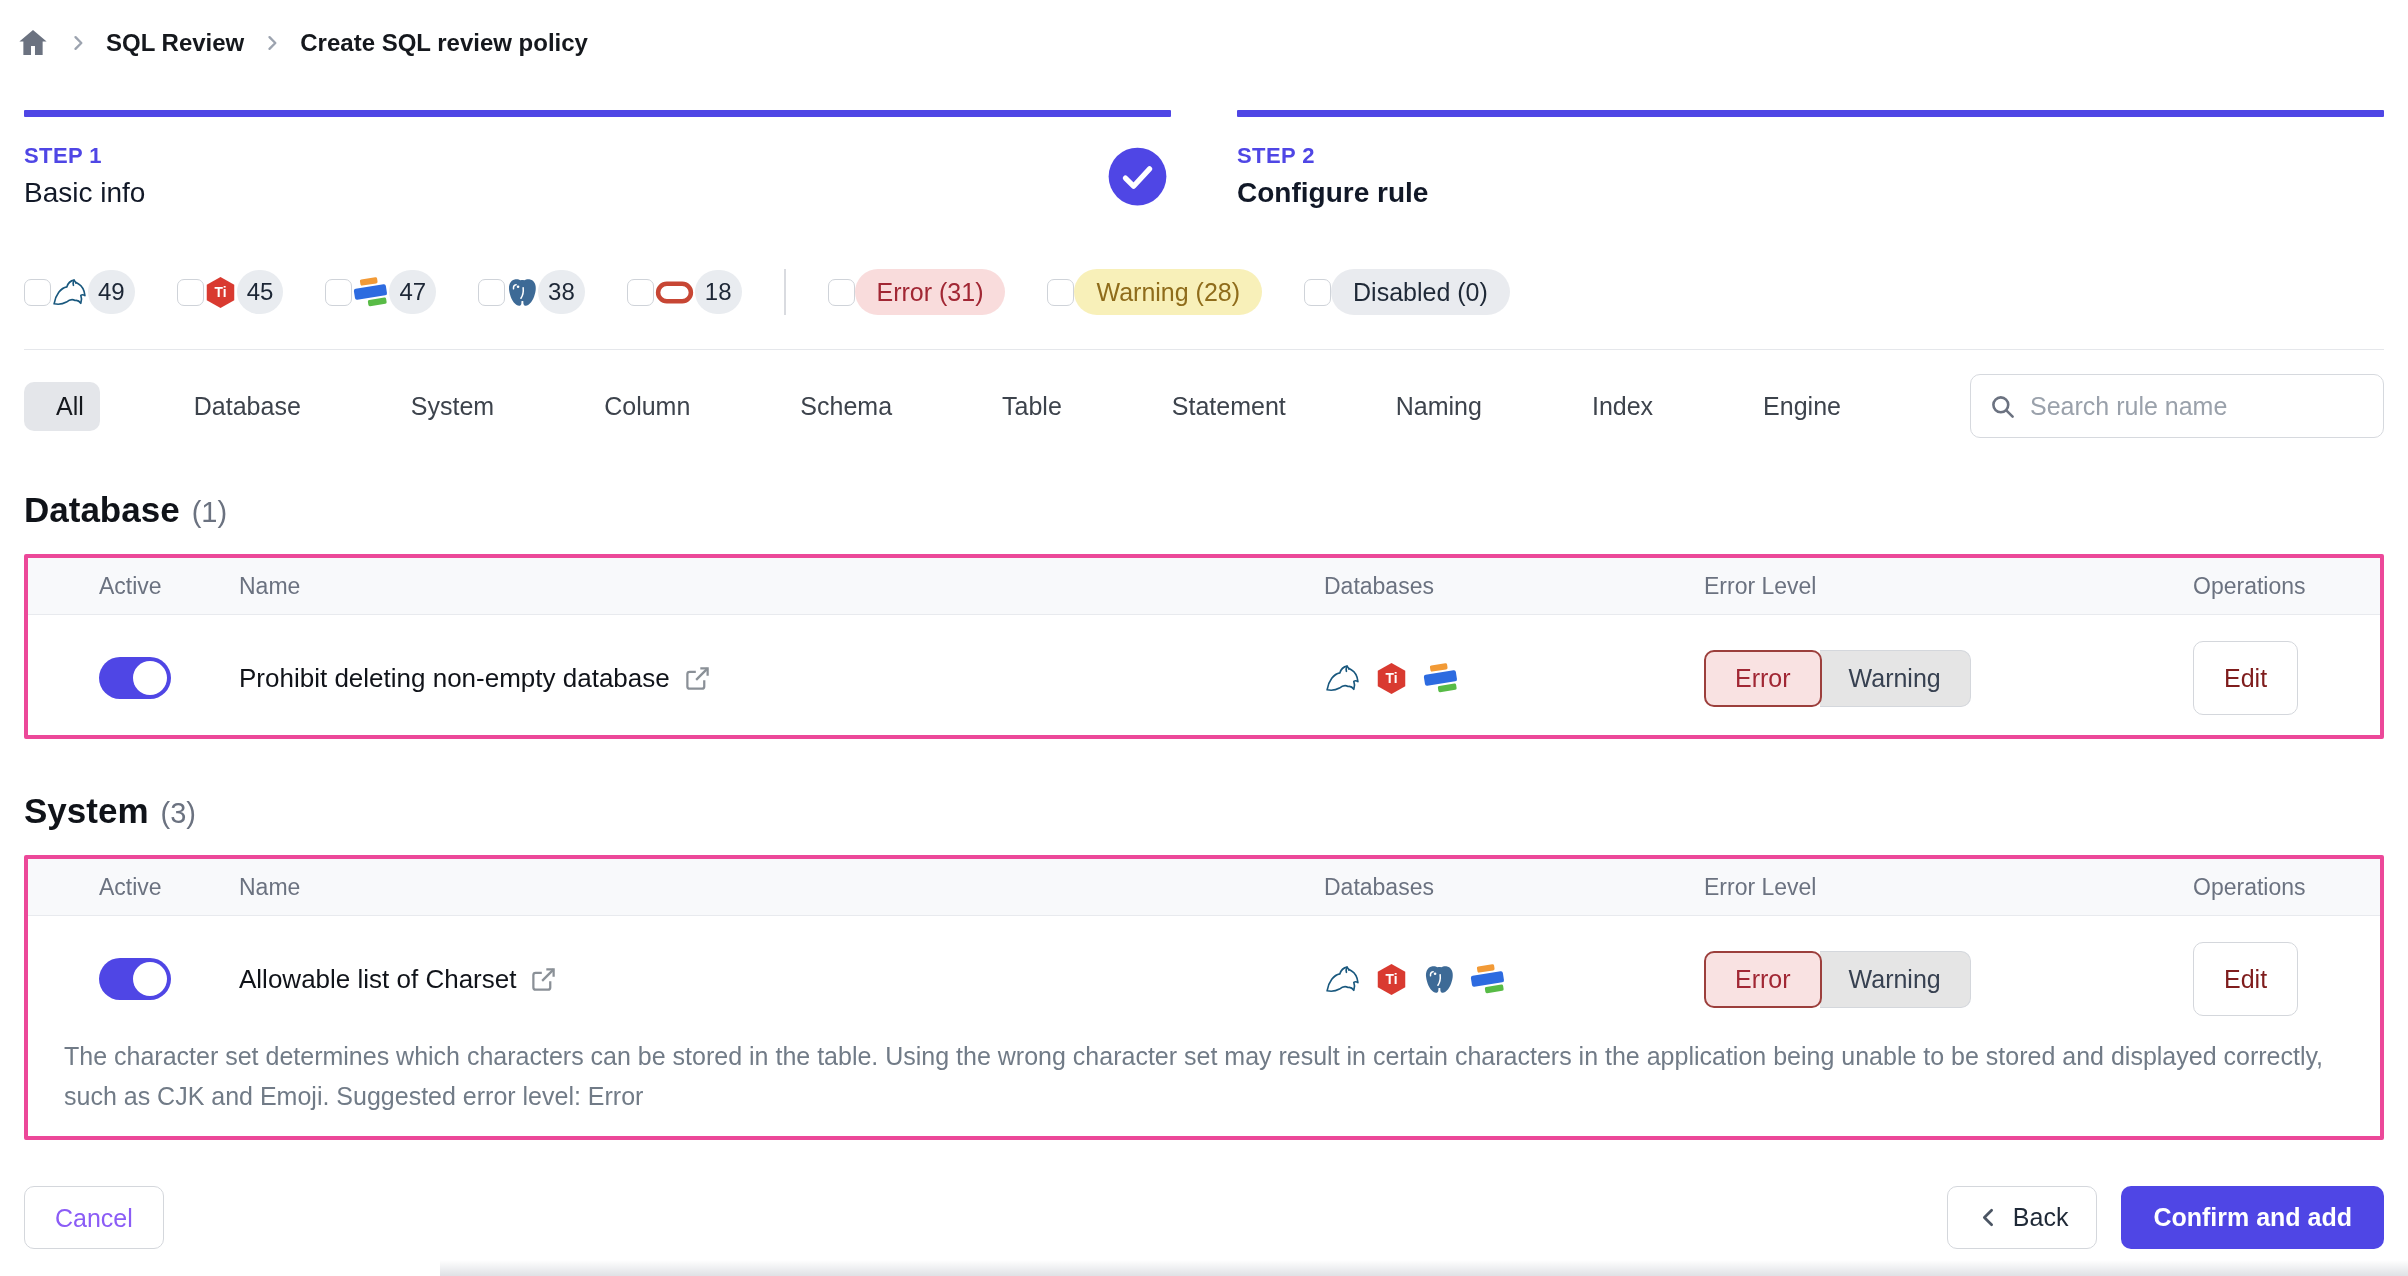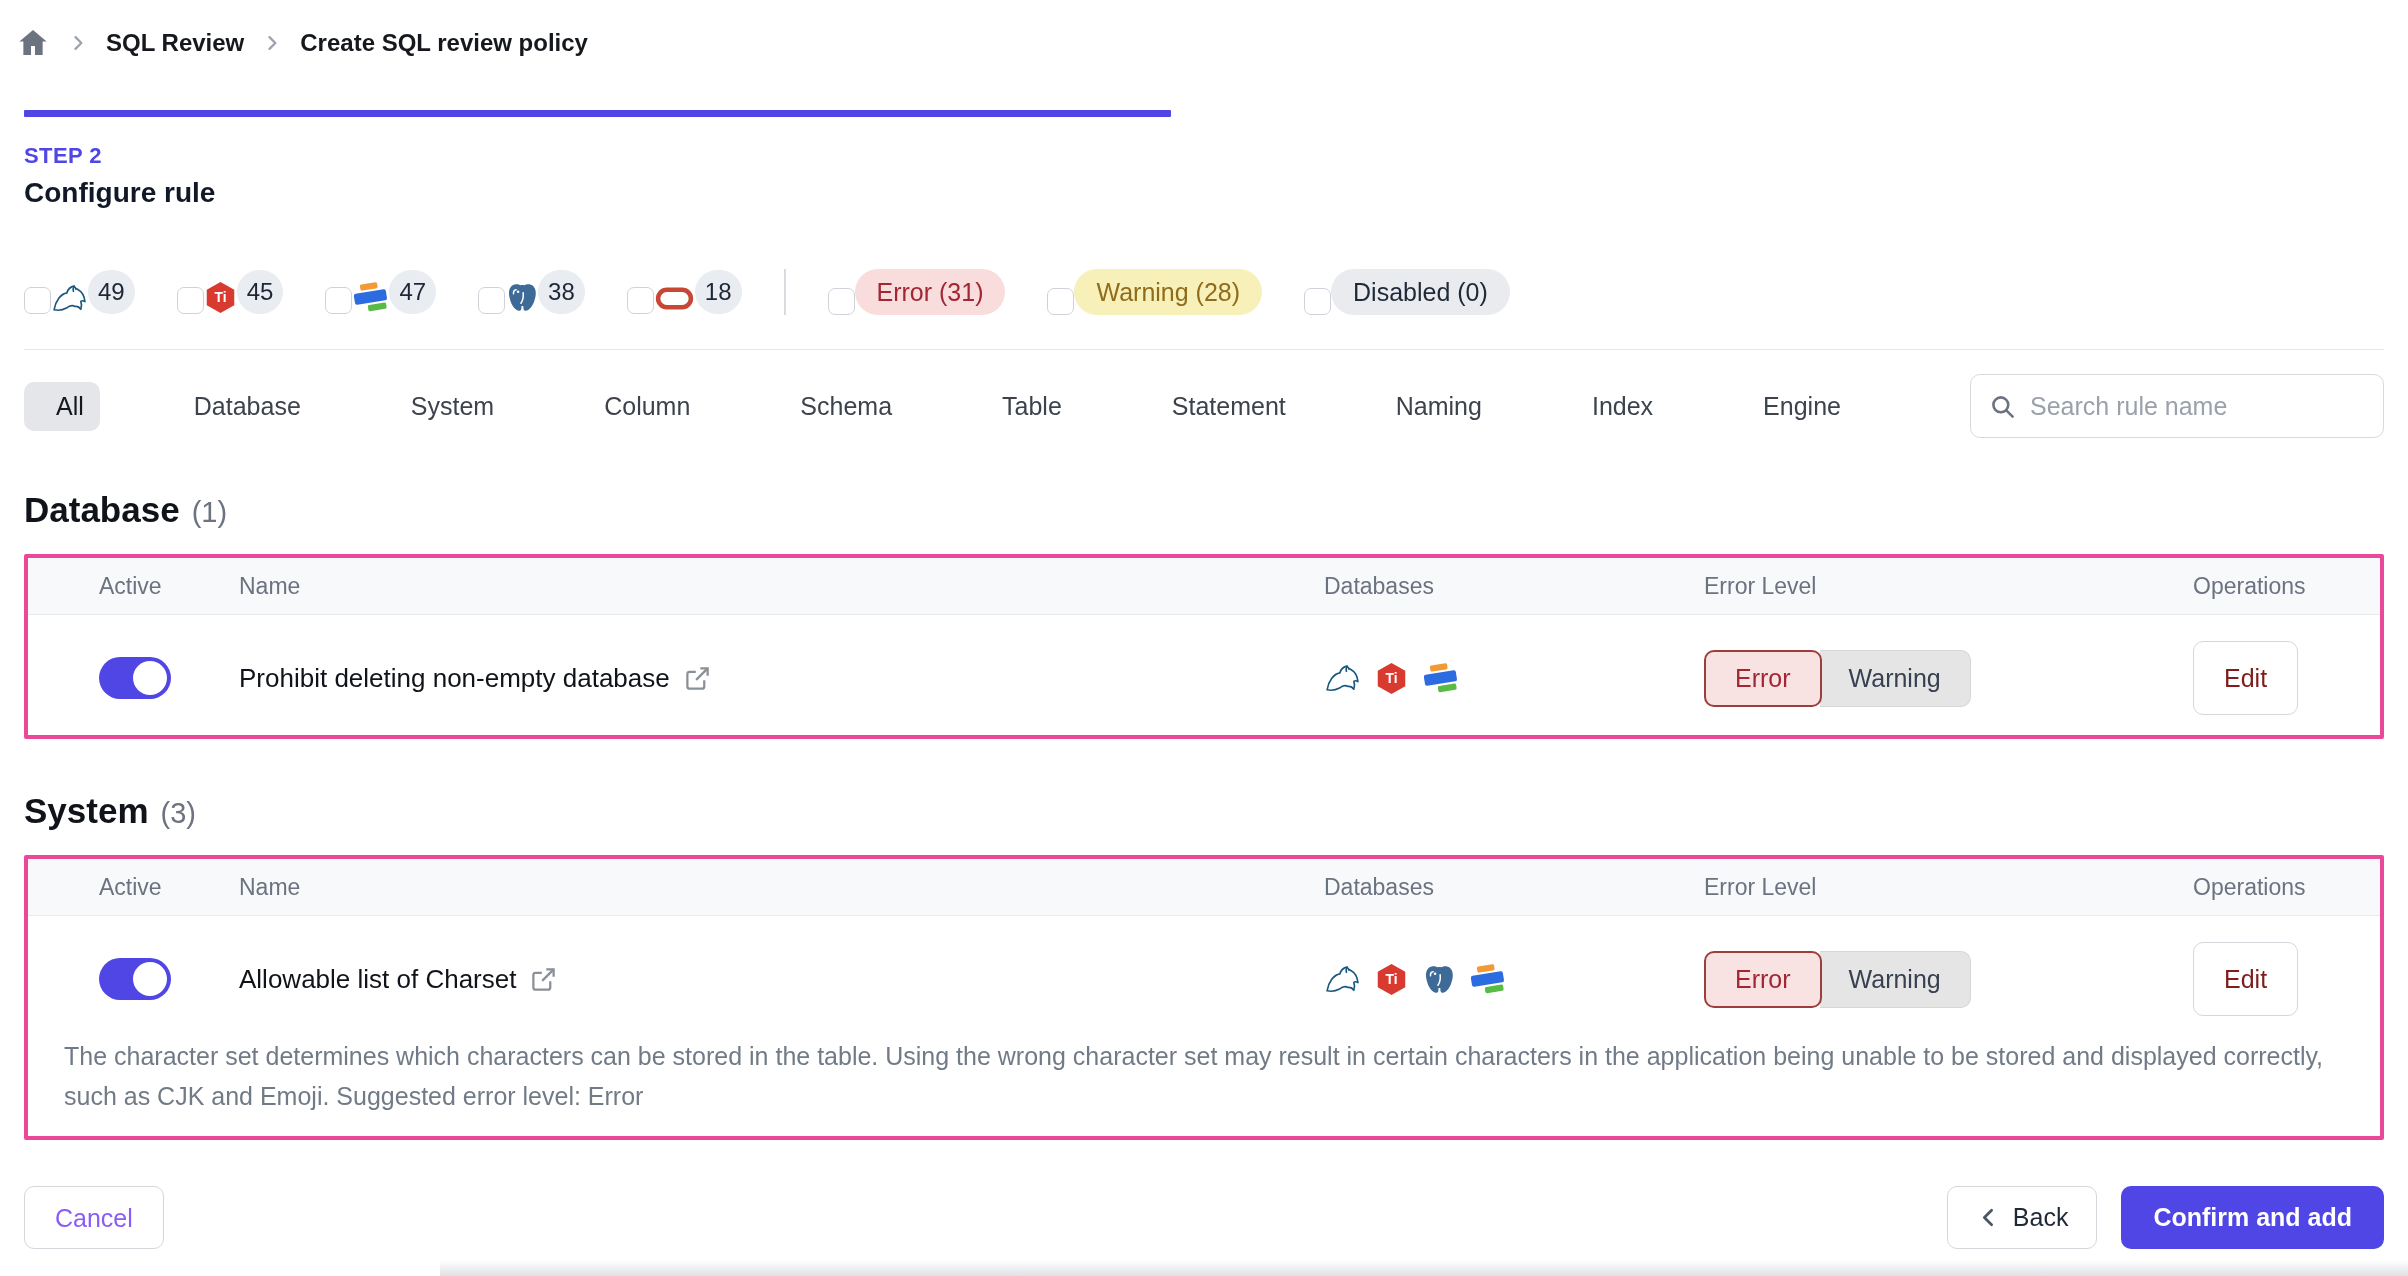--- a/index.html
+++ b/index.html
@@ -16,21 +16,21 @@
   .steps { display:grid; grid-template-columns:1fr 1fr; column-gap:66px; margin:50px 24px 0 24px; }
   .step-bar { height:7px; background:#4f46e5; border-radius:1px; }
   .step-row { display:flex; align-items:center; justify-content:space-between; margin-top:26px; }
   .step-label { font-size:22px; font-weight:700; letter-spacing:.4px; color:#4f46e5; }
   .step-title { font-size:28px; margin-top:8px; color:#111827; }
   .step-title.bold { font-weight:700; }
 
   
   .filters { display:flex; align-items:center; margin:60px 24px 0 24px; gap:42px; }
   .fgroup { display:flex; align-items:center; gap:42px; }
-  .fitem { display:flex; align-items:flex-end; gap:0; cursor:pointer; }
+  .fitem { display:flex; align-items:center; gap:0; cursor:pointer; }
   .cbox { width:27px; height:27px; background:#fff; border:1.6px solid #cfd3d9; border-radius:7px; flex:none; }
   .eicon { display:flex; align-items:center; }
   .cbadge { min-width:44px; height:44px; padding:0 10px; background:#e9ecf0; border-radius:22px;
     display:flex; align-items:center; justify-content:center; font-size:24px; font-weight:500; color:#1d2736; }
   .vdiv { width:2px; height:46px; background:#d9dbe0; }
   .pill { height:46px; padding:0 22px; border-radius:23px; display:flex; align-items:center;
     font-size:25px; font-weight:500; }
   .pill.error { background:#f9dcdc; color:#a12734; }
   .pill.warning { background:#f8f0b9; color:#8f6c1b; }
   .pill.disabled { background:#e9ebef; color:#1f2937; }
@@ -110,20 +110,35 @@
         </svg>
     </span>
     <span class="crumb current">Create SQL review policy</span>
   </div>
 
   <div class="steps">
     <div class="step">
       <div class="step-bar"></div>
       <div class="step-row">
         <div>
+          <div class="step-label">STEP 1</div>
+          <div class="step-title">Basic info</div>
+        </div>
+        <span style="display:flex; margin-right:2px;">
+          <svg width="63" height="63" viewBox="0 0 24 24">
+              <circle cx="12" cy="12" r="11" fill="#4f46e5"></circle>
+              <path d="M7.4 12.6l3.1 3.1 6.1-6.6" stroke="#fff" stroke-width="2" fill="none" stroke-linecap="round" stroke-linejoin="round"></path>
+            </svg>
+        </span>
+      </div>
+    </div>
+    <div class="step">
+      <div class="step-bar"></div>
+      <div class="step-row">
+        <div>
           <div class="step-label">STEP 2</div>
           <div class="step-title bold">Configure rule</div>
         </div>
       </div>
     </div>
   </div>
 
   <div class="filters">
     <div class="fgroup" id="engine-filters">
         <label class="fitem">

